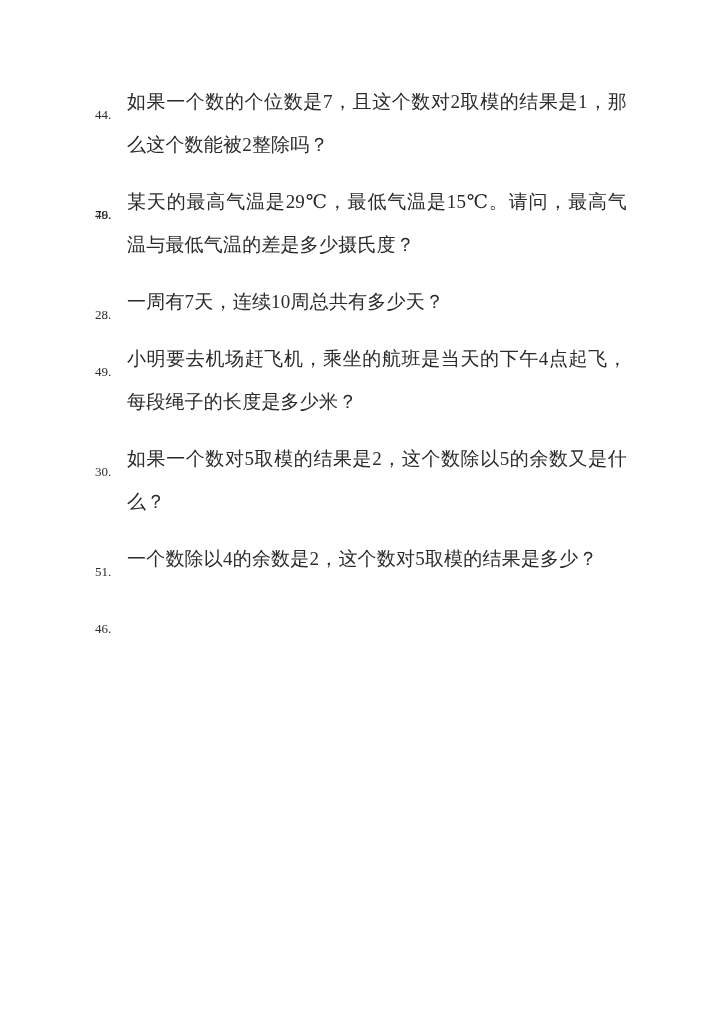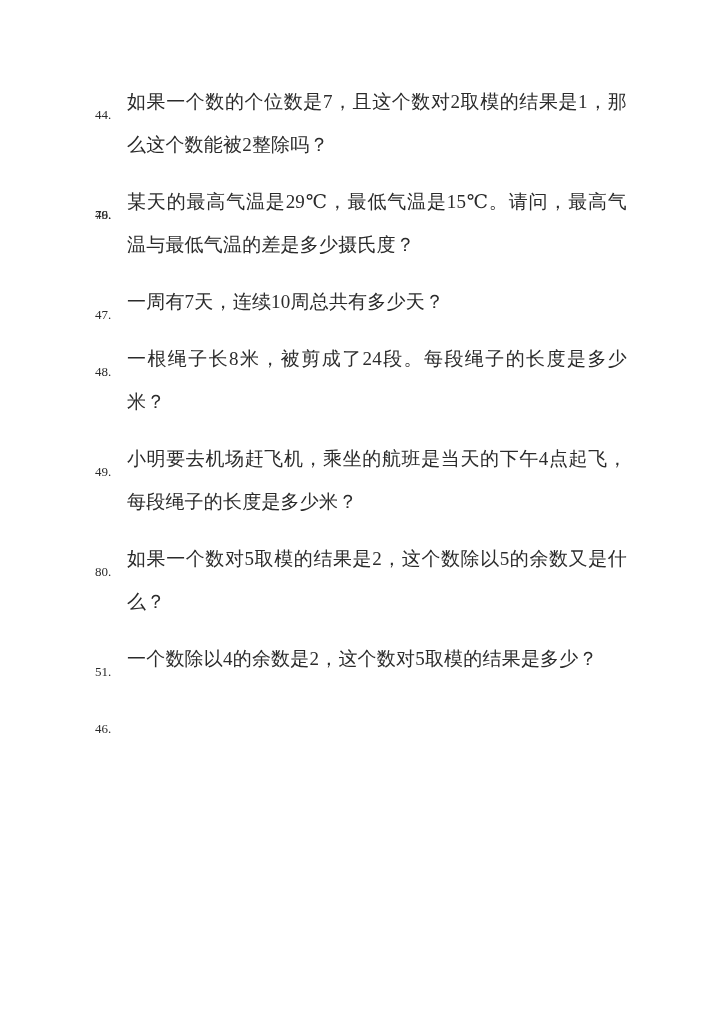--- a/index.html
+++ b/index.html
@@ -62,33 +62,30 @@
 
   <div class="item">
     <span class="num">79.</span>
   </div>
 
   <div class="item">
     <span class="num">46.</span><span class="txt">某天的最高气温是29℃，最低气温是15℃。请问，最高气温与最低气温的差是多少摄氏度？</span>
   </div>
 
   <div class="item">
-    <span class="num">47.</span><span class="txt">一周有7天，连续10周总共有多少天？</span>
+    <span class="num">28.</span><span class="txt">一周有7天，连续10周总共有多少天？</span>
   </div>
 
-  <div class="item">
-    <span class="num">48.</span><span class="txt">一根绳子长8米，被剪成了24段。每段绳子的长度是多少米？</span>
-  </div>
 
   <div class="item">
     <span class="num">49.</span><span class="txt">小明要去机场赶飞机，乘坐的航班是当天的下午4点起飞，每段绳子的长度是多少米？</span>
   </div>
 
   <div class="item">
-    <span class="num">80.</span><span class="txt">如果一个数对5取模的结果是2，这个数除以5的余数又是什么？</span>
+    <span class="num">30.</span><span class="txt">如果一个数对5取模的结果是2，这个数除以5的余数又是什么？</span>
   </div>
 
   <div class="item">
     <span class="num">51.</span><span class="txt">一个数除以4的余数是2，这个数对5取模的结果是多少？</span>
   </div>
 
   <div class="item">
     <span class="num">46.</span>
   </div>
 

